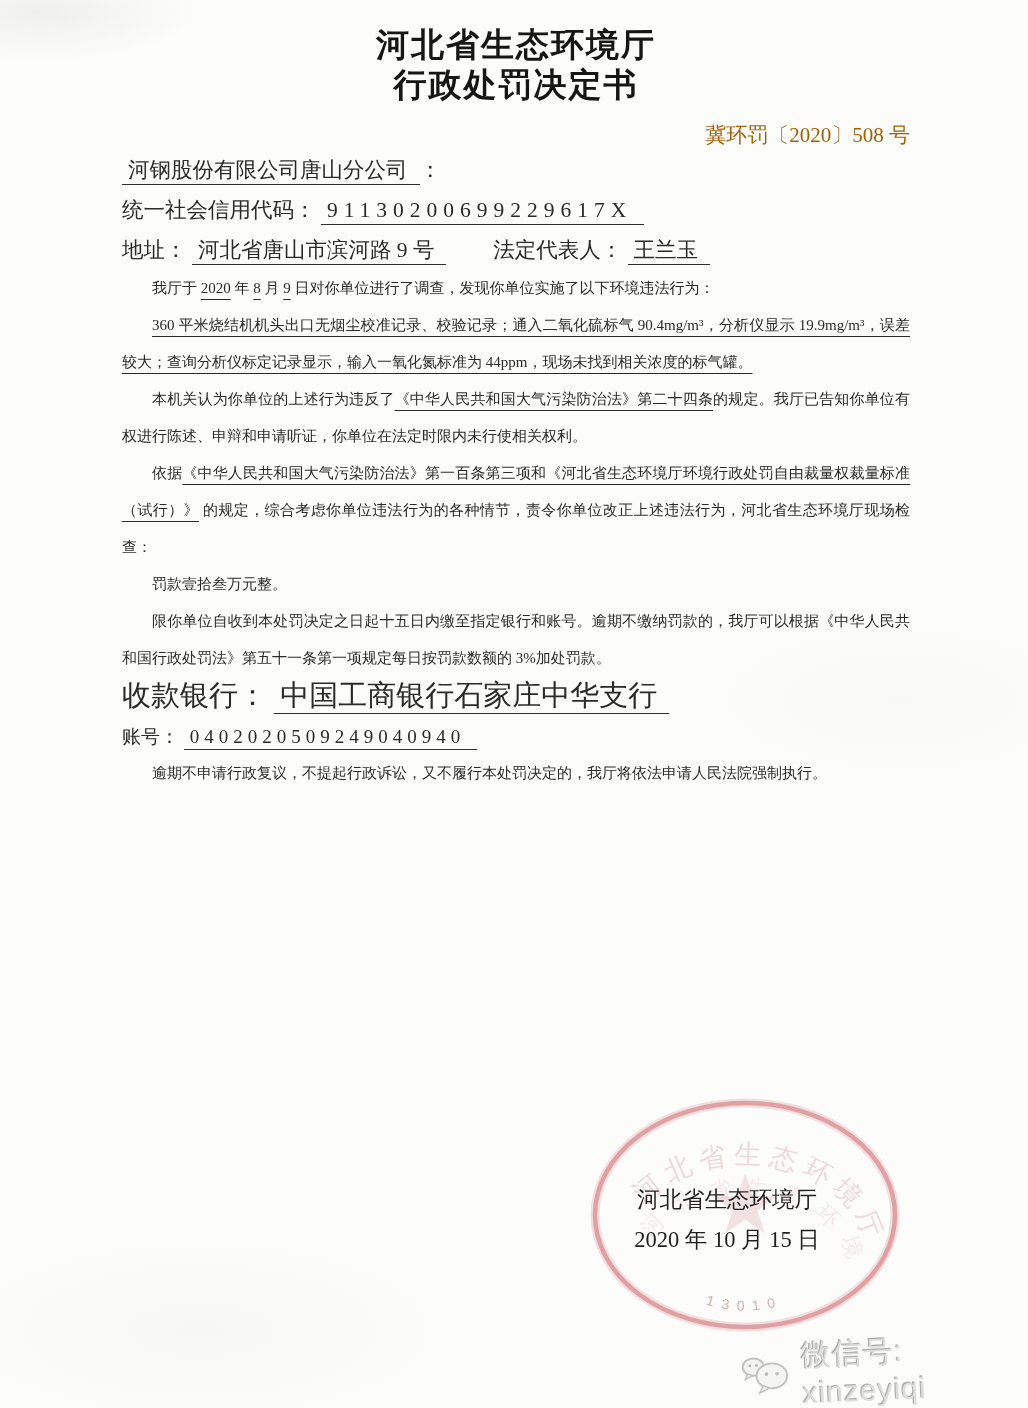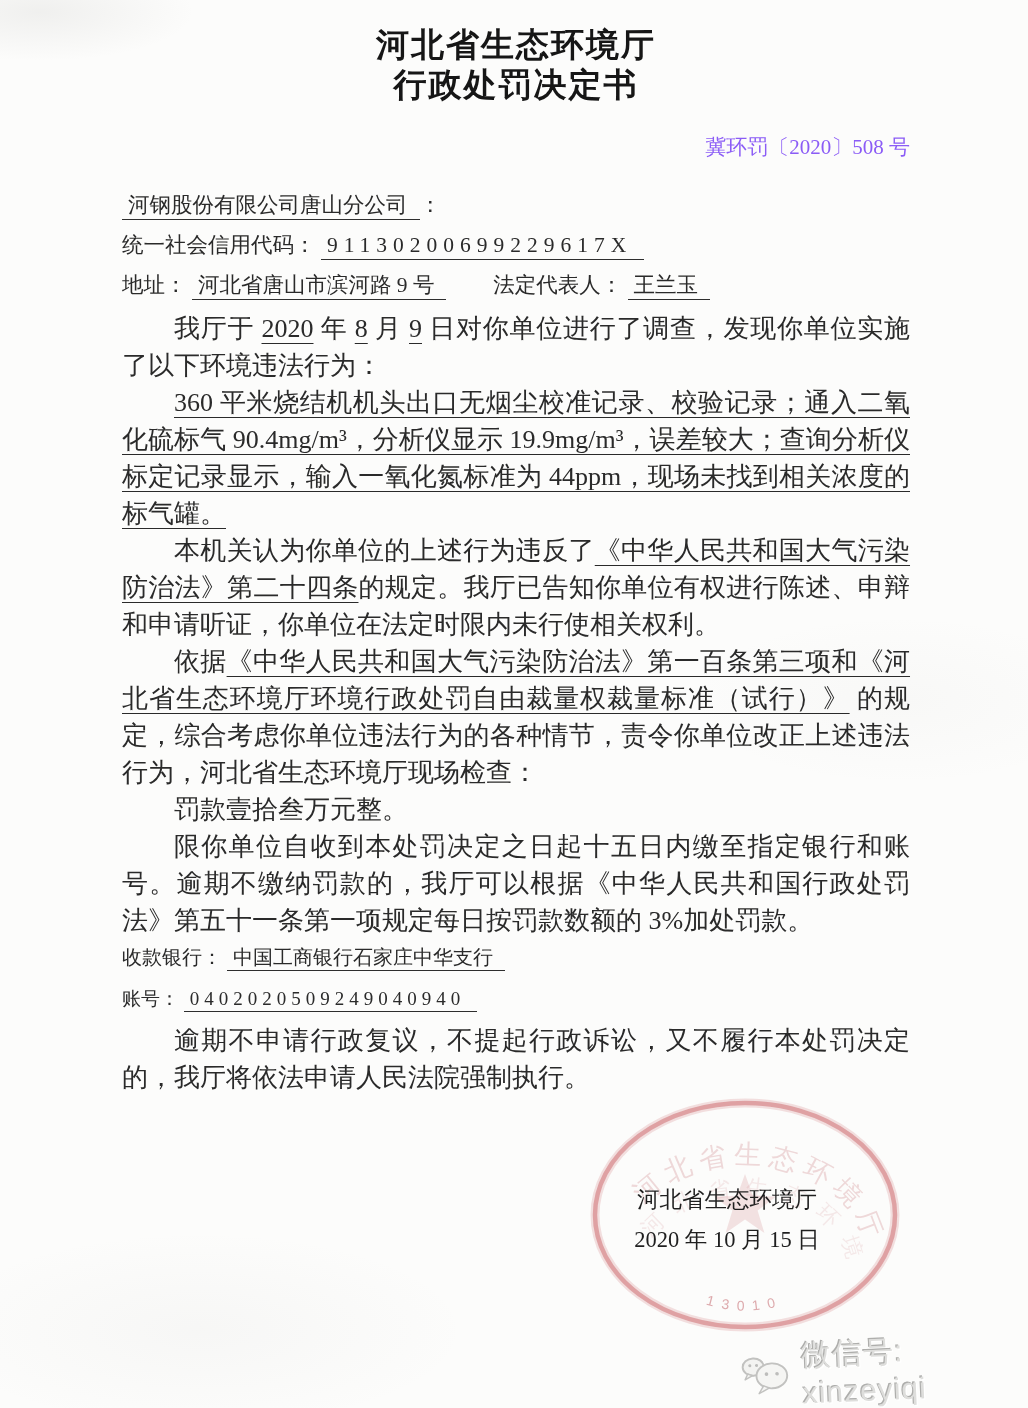--- a/index.html
+++ b/index.html
@@ -11,40 +11,40 @@
       radial-gradient(220px 70px at 40px 12px, rgba(150,150,145,.12), transparent 70%),
       radial-gradient(380px 140px at 200px 1330px, rgba(150,150,145,.05), transparent 70%),
       radial-gradient(300px 120px at 900px 700px, rgba(150,150,145,.04), transparent 70%),
       #fcfcfb;
   }
   .page { position:absolute; inset:0; padding:26px 118px 0 122px; box-sizing:border-box; }
 
   .title { margin:0; text-align:center; font-weight:bold; color:#161616;
            font-size:33px; line-height:1.2; letter-spacing:2px; }
 
-  .doc-number { text-align:right; font-size:21px; margin-top:28px; color:#8b5cf6; }
+  .doc-number { text-align:right; font-size:21px; margin-top:16px; color:#a16207; }
 
-  .recipient { margin-top:24px; font-size:21.5px; }
+  .recipient { margin-top:1px; font-size:21.5px; }
   .recipient .line { line-height:40px; white-space:nowrap; }
 
   
   .u  { text-decoration:underline; text-underline-offset:6px;
         text-decoration-thickness:1.4px; text-decoration-skip-ink:none; }
   .uv { border-bottom:1.5px solid #2e2e2e; padding:0 12px 2px 6px; }
 
   .code { letter-spacing:6px; font-family:"Liberation Serif","DejaVu Serif",serif; }
   .acct { letter-spacing:5px; }
 
   .gap-lg { display:inline-block; width:36px; }
 
-  .body-text-block { margin-top:5px; font-size:26px; line-height:37px; text-align:justify; }
+  .body-text-block { font-size:15px; line-height:37px; text-align:justify; }
   .para { margin:0; }
   .para.indent { text-indent:2em; }
 
-  .bank-line { display:flex; line-height:37px; font-size:20px; padding-right:26px;flex-direction:column; }
+  .bank-line { display:flex; line-height:37px; font-size:29px; padding-right:26px;flex-direction:column; }
   .bank-right { margin-left:auto; }
   .account-line { line-height:37px; font-size:19px; margin-top:4px; }
 
   .signature { position:absolute; left:582px; top:1180px; width:290px;
                text-align:center; font-size:22.5px; line-height:40px; color:#1f1f1f; z-index:3; }
 
   .seal { position:absolute; left:586px; top:1094px; width:318px; height:242px; z-index:2;
           filter:blur(.4px); }
 
   .watermark { position:absolute; left:740px; top:1332px; display:flex; align-items:center;

